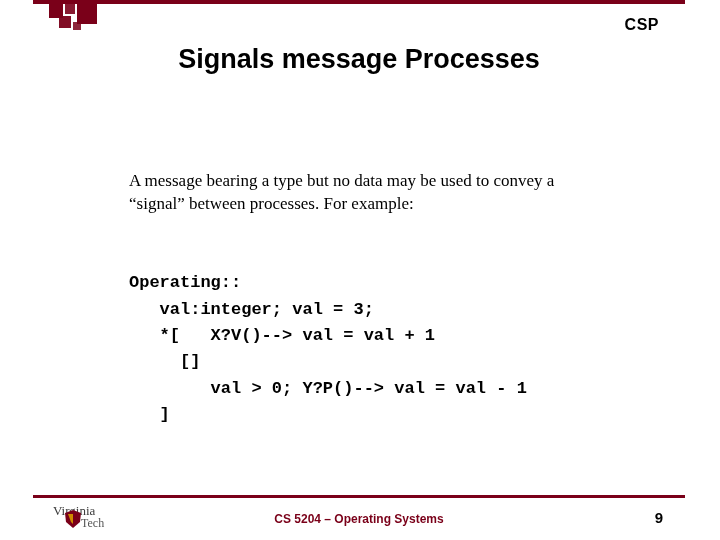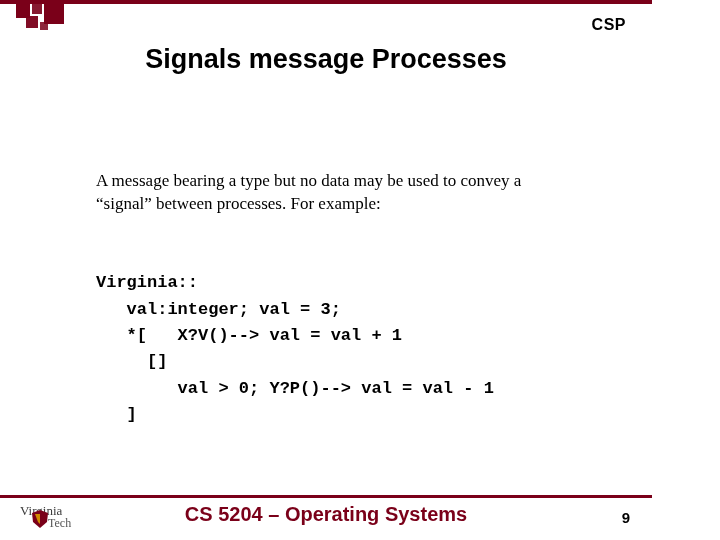--- a/index.html
+++ b/index.html
@@ -9,20 +9,21 @@
     background: #ffffff;
     font-family: Georgia, "Times New Roman", serif;
     color: #000;
     overflow: hidden;
     position: relative;
   }
   .slide {
     position: relative;
     width: 652px;
     height: 540px;
+    margin-left: 33px;
   }
   .top-rule {
     position: absolute;
     left: 0; right: 0; top: 0;
     height: 4px;
     background: #7a0019;
   }
   .corner-squares {
     position: absolute;
     top: 0;
@@ -86,21 +87,21 @@
     height: 3px;
     background: #7a0019;
   }
   .footer-center {
     position: absolute;
     bottom: 14px;
     left: 0; right: 0;
     text-align: center;
     font-family: Arial, Helvetica, sans-serif;
     font-weight: 700;
-    font-size: 20px;
+    font-size: 12px;
     color: #7a0019;
   }
   .page-number {
     position: absolute;
     bottom: 14px;
     right: 22px;
     font-family: Arial, Helvetica, sans-serif;
     font-weight: 700;
     font-size: 15px;
     color: #000;
@@ -151,21 +152,21 @@
     <div class="sq e"></div>
   </div>
 
   <div class="topic-label">CSP</div>
 
   <div class="title">Signals message Processes</div>
 
   <div class="body">
     <p class="lead">A message bearing a type but no data may be used to convey a “signal” between processes. For example:</p>
     <div class="code">
-<span>Virginia::</span>
+<span>Operating::</span>
 <span>   val:integer; val = 3;</span>
 <span>   *[   X?V()--&gt; val = val + 1</span>
 <span>     []</span>
 <span>        val &gt; 0; Y?P()--&gt; val = val - 1</span>
 <span>   ]</span>
     </div>
   </div>
 
   <div class="bottom-rule"></div>
 

